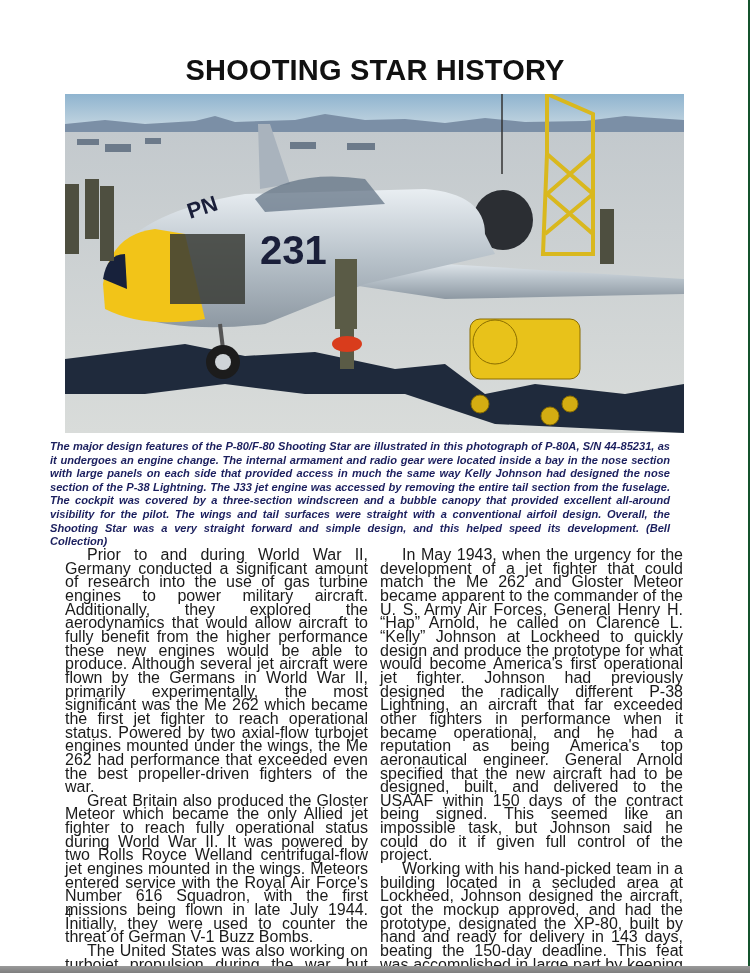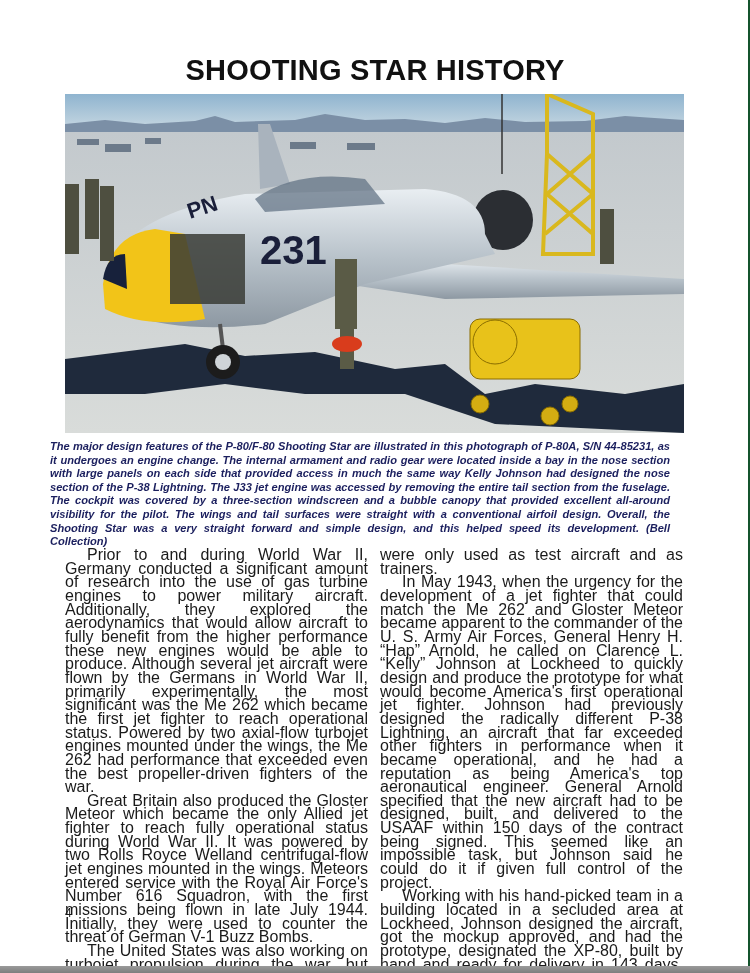--- a/index.html
+++ b/index.html
@@ -123,21 +123,20 @@
 
   <div class="caption">The major design features of the P-80/F-80 Shooting Star are illustrated in this photograph of P-80A, S/N 44-85231, as it undergoes an engine change.  The internal armament and radio gear were located inside a bay in the nose section with large panels on each side that provided access in much the same way Kelly Johnson had designed the nose section of the P-38 Lightning.  The J33 jet engine was accessed by removing the entire tail section from the fuselage.  The cockpit was covered by a three-section windscreen and a bubble canopy that provided excellent all-around visibility for the pilot.  The wings and tail surfaces were straight with a conventional airfoil design.  Overall, the Shooting Star was a very straight forward and simple design, and this helped speed its development.  (Bell Collection)</div>
 
   <div class="col left">
     <p>Prior to and during World War II, Germany conducted a significant amount of research into the use of gas turbine engines to power military aircraft.  Additionally, they explored the aerodynamics that would allow aircraft to fully benefit from the higher performance these new engines would be able to produce.  Although several jet aircraft were flown by the Germans in World War II, primarily experimentally, the most significant was the Me 262 which became the first jet fighter to reach operational status.  Powered by two axial-flow turbojet engines mounted under the wings, the Me 262 had performance that exceeded even the best propeller-driven fighters of the war.</p>
     <p>Great Britain also produced the Gloster Meteor which became the only Allied jet fighter to reach fully operational status during World War II.  It was powered by two Rolls Royce Welland centrifugal-flow jet engines mounted in the wings.  Meteors entered service with the Royal Air Force's Number 616 Squadron, with the first missions being flown in late July 1944.  Initially, they were used to counter the threat of German V-1 Buzz Bombs.</p>
     <p>The United States was also working on turbojet propulsion during the war, but lagged far behind the Germans and the British.  Bell Aircraft developed the XP-59 Airacomet, but it had a top speed of only 389 miles-per-hour, and in a fly-off-against a P-47D Thunderbolt and a P-38J Lightning, it had proven to be inferior to both propeller-driven fighters.  As a result, following three XP-59A prototypes and thirteen YP-59A pre-production aircraft, only fifty P-59As and P-59Bs were built, and they</p>
   </div>
 
   <div class="col right">
-    <p class="cont">were only used as test aircraft and as trainers.</p>
     <p>In May 1943, when the urgency for the development of a jet fighter that could match the Me 262 and Gloster Meteor became apparent to the commander of the U. S. Army Air Forces, General Henry H. “Hap” Arnold, he called on Clarence L. “Kelly” Johnson at Lockheed to quickly design and produce the prototype for what would become America's first operational jet fighter.  Johnson had previously designed the radically different P-38 Lightning, an aircraft that far exceeded other fighters in performance when it became operational, and he had a reputation as being America's top aeronautical engineer.  General Arnold specified that the new aircraft had to be designed, built, and delivered to the USAAF within 150 days of the contract being signed.  This seemed like an impossible task, but Johnson said he could do it if given full control of the project.</p>
     <p>Working with his hand-picked team in a building located in a secluded area at Lockheed, Johnson designed the aircraft, got the mockup approved, and had the prototype, designated the XP-80, built by hand and ready for delivery in 143 days, beating the 150-day deadline.  This feat was accomplished in large part by keeping the design simple and using proven features as much as possible.  The biggest issue was the engine that was to be mounted in the fuselage.  There were no jet engines in the United States that could power the aircraft, so the Americans turned to the British to obtain a Halford H-1 powerplant.</p>
     <p>After the engine arrived on May 2, 1943, it was</p>
   </div>
 
   <div class="page-number">4</div>
 </div>
 
 <div class="bottom-bar"></div>
 

